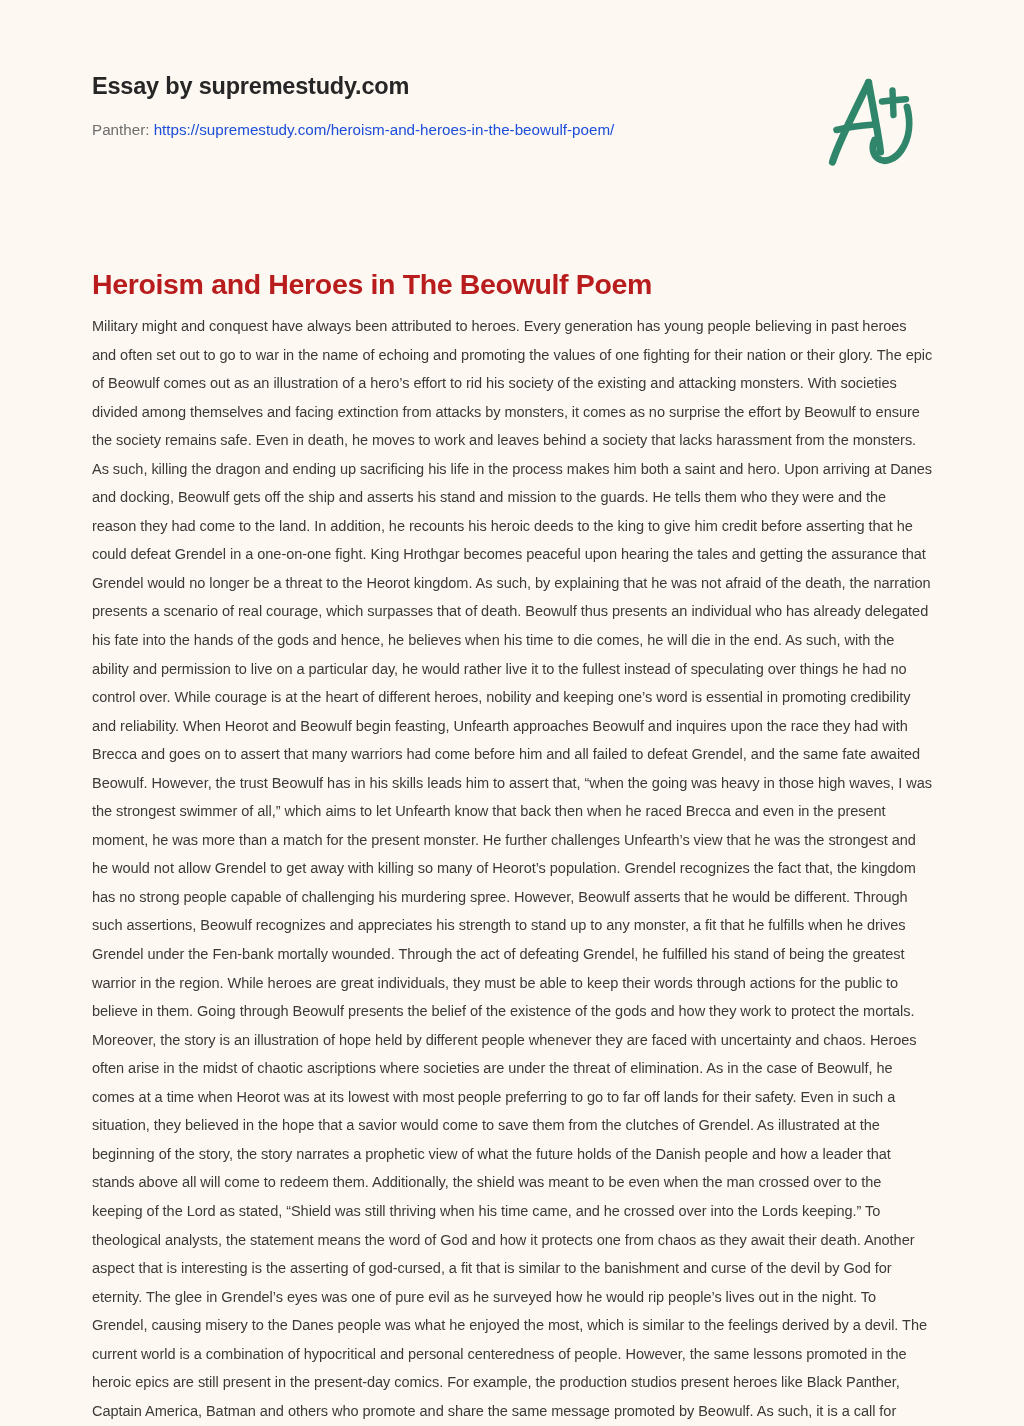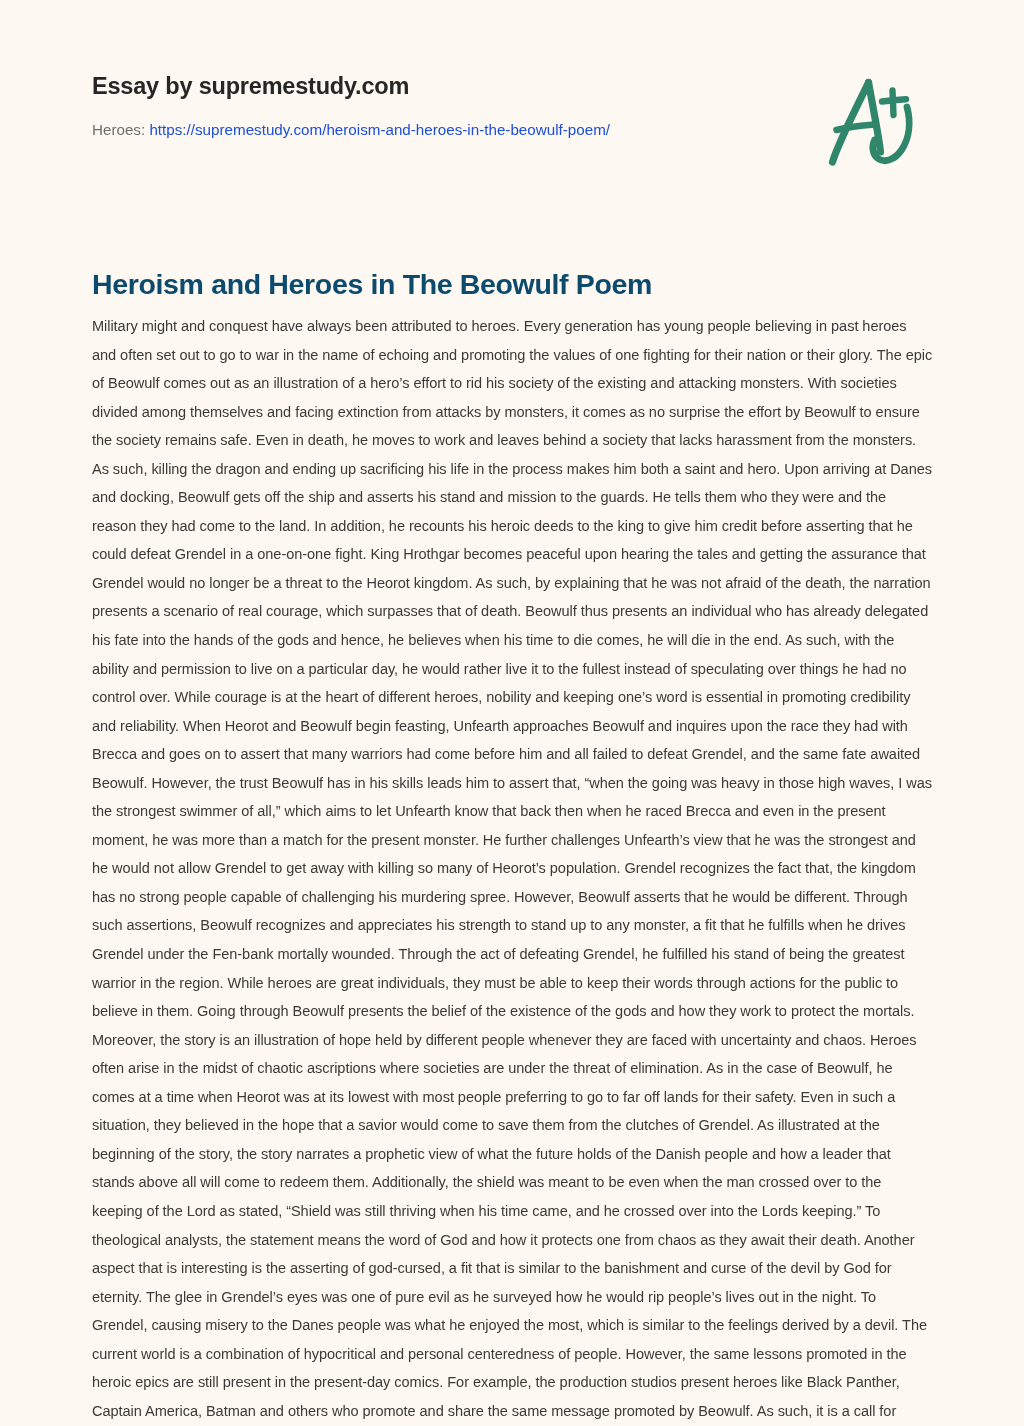--- a/index.html
+++ b/index.html
@@ -75,21 +75,21 @@
 
   
   .title {
     position: absolute;
     left: 92px;
     top: 248px;
     width: 850px;
     font-size: 28.5px;
     font-weight: bold;
     letter-spacing: -0.35px;
-    color: #0c4a6e;
+    color: #b91c1c;
     line-height: 1.25;
   }
 
   
   .article {
     position: absolute;
     left: 92px;
     top: 312px;
     width: 841px;
   }
@@ -105,21 +105,21 @@
 </head>
 <body>
 
 <div class="page">
 
   <div class="header">
 
     <div class="essay-by">Essay by supremestudy.com</div>
 
     <div class="source-line">
-      <span class="source-label">Heroes:</span>
+      <span class="source-label">Panther:</span>
       <a class="source-url" href="#">https://supremestudy.com/heroism-and-heroes-in-the-beowulf-poem/</a>
     </div>
 
     <div class="logo">
       <svg viewBox="0 0 112 100" xmlns="http://www.w3.org/2000/svg">
         <g fill="none" stroke="#30866a" stroke-linecap="round" stroke-linejoin="round">
 
           <path d="M56.5 8.5 C50 22, 38 46, 30.5 63 C26 73, 22.5 81.5, 20.5 88" stroke-width="7.2"></path>
 
           <path d="M56.5 8.5 C59 22, 62.5 41, 65 55 C66.8 65.5, 68 73, 68.5 78" stroke-width="7.2"></path>

